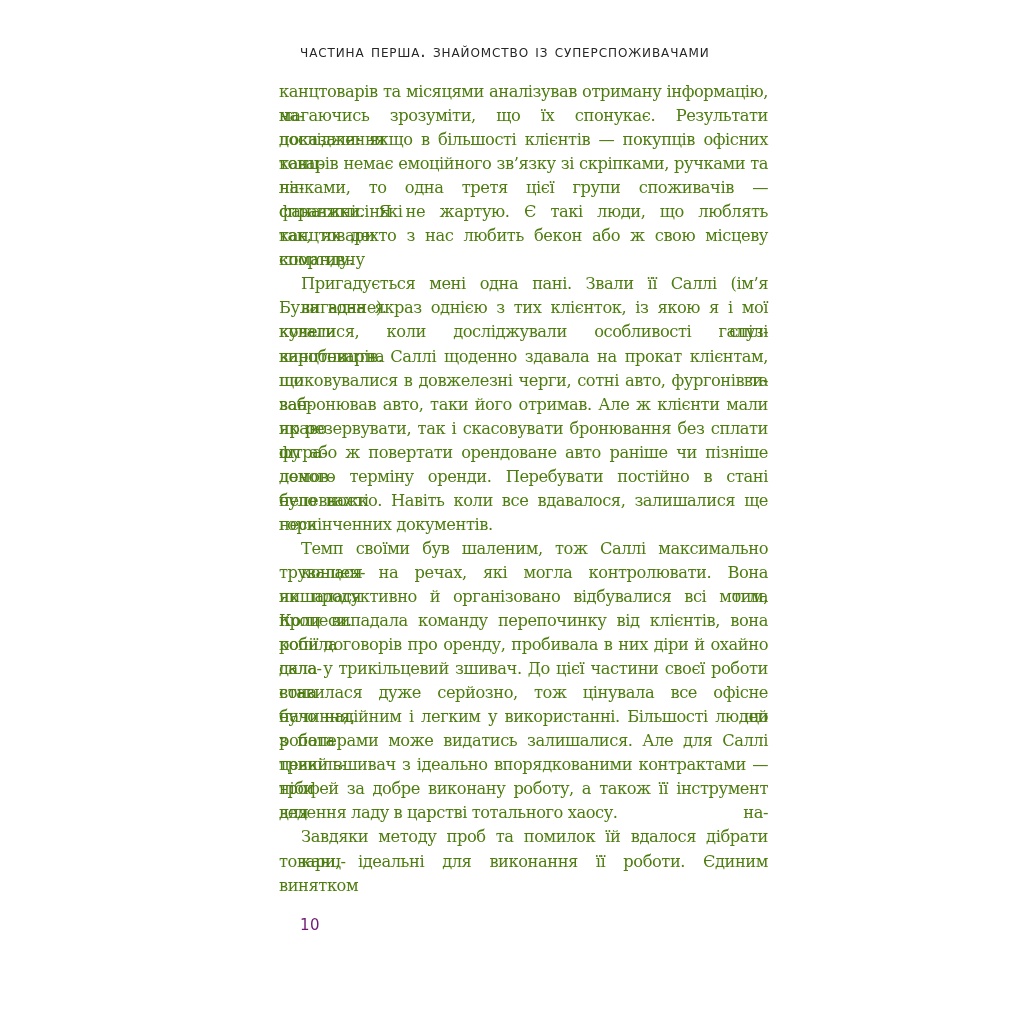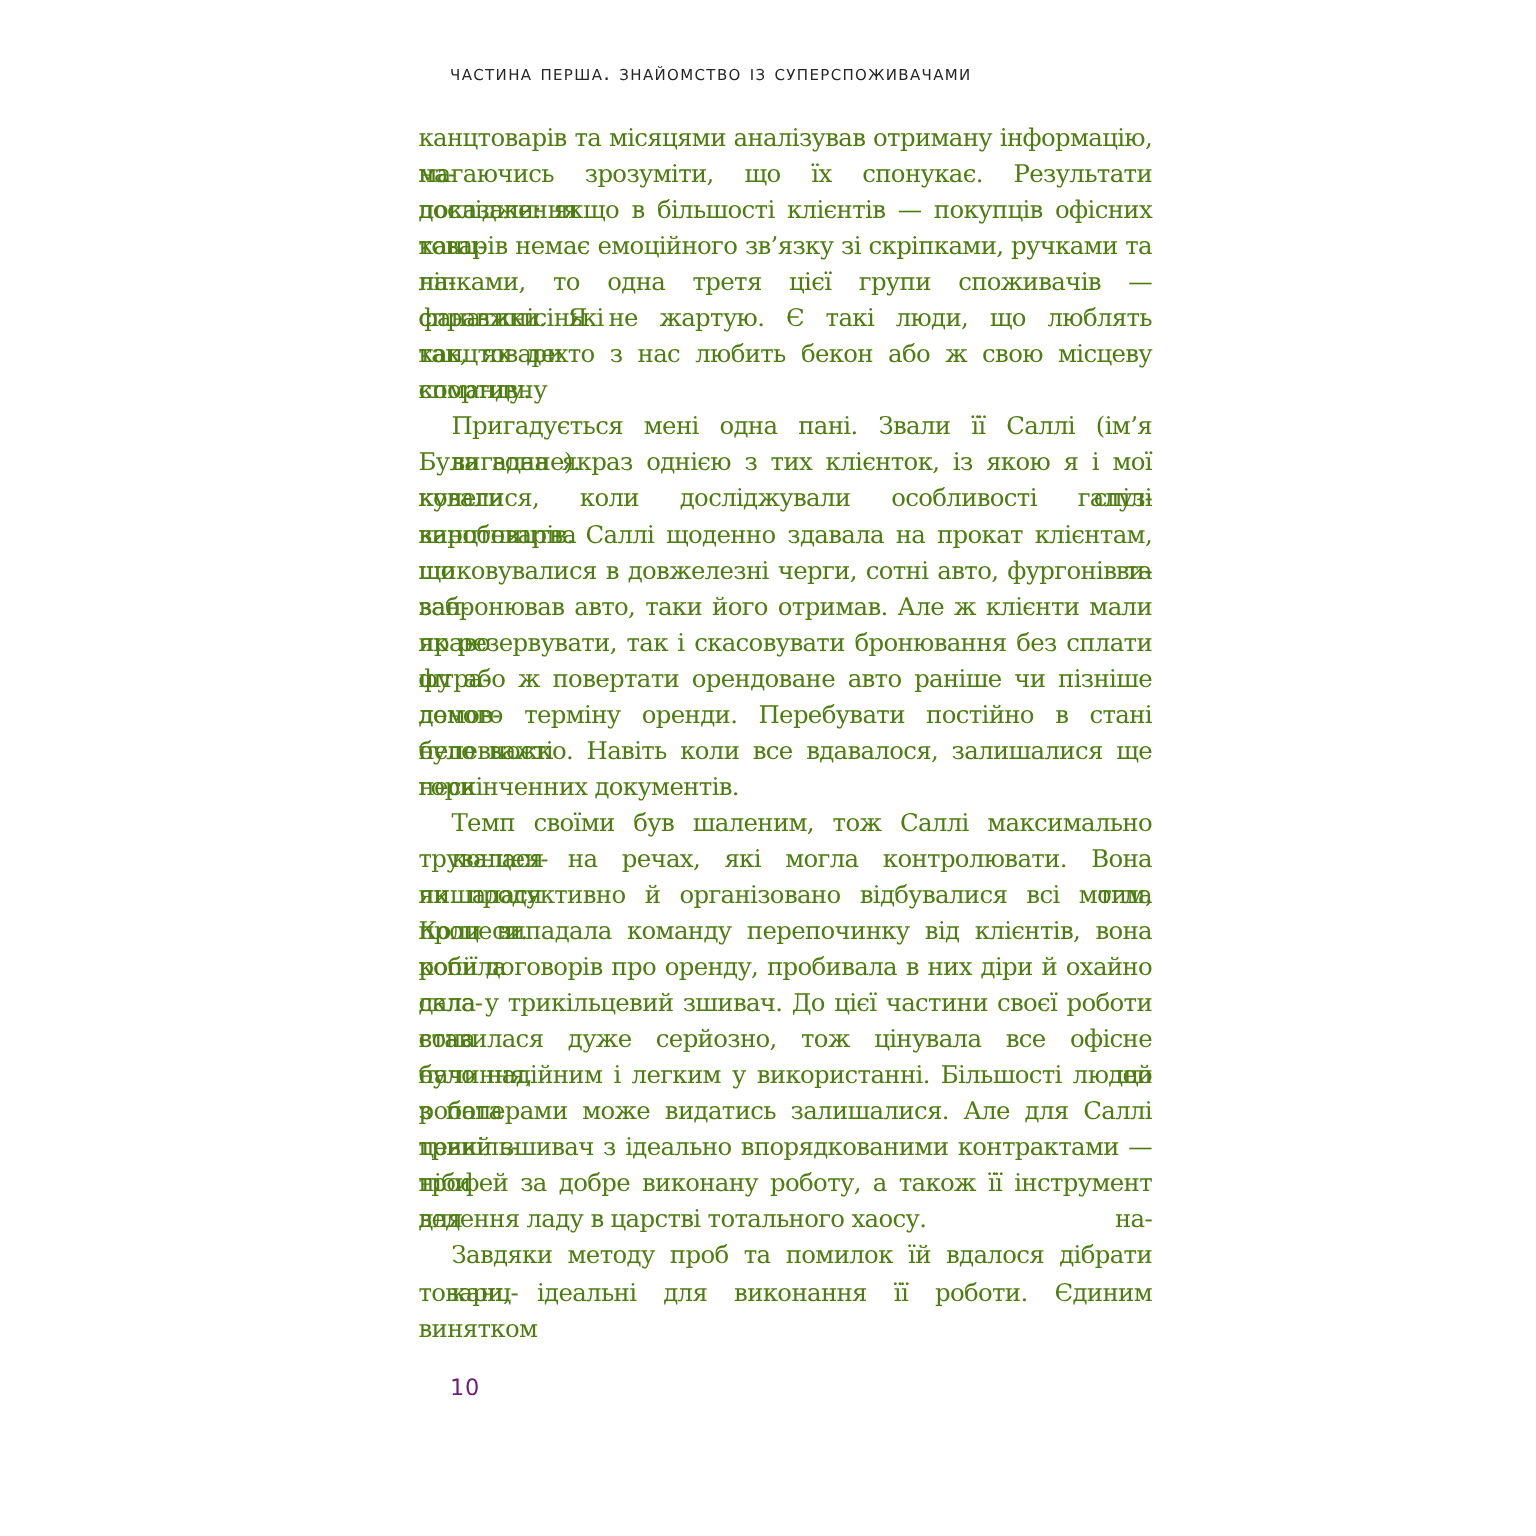--- a/index.html
+++ b/index.html
@@ -17,21 +17,21 @@
       position: absolute;
       left: 0; top: 0;
       width: 1024px; height: 1024px;
       background: #ffffff;
     }
     .running-head {
       position: absolute;
       left: 300px;
       top: 41px;
       font-family: "DejaVu Sans", sans-serif;
-      font-size: 14px;
+      font-size: 17px;
       letter-spacing: 0.9px;
       color: #262626;
       white-space: nowrap;
       font-variant: small-caps;
       text-transform: lowercase;
     }
     .body-text {
       position: absolute;
       left: 279px;
       top: 80px;

